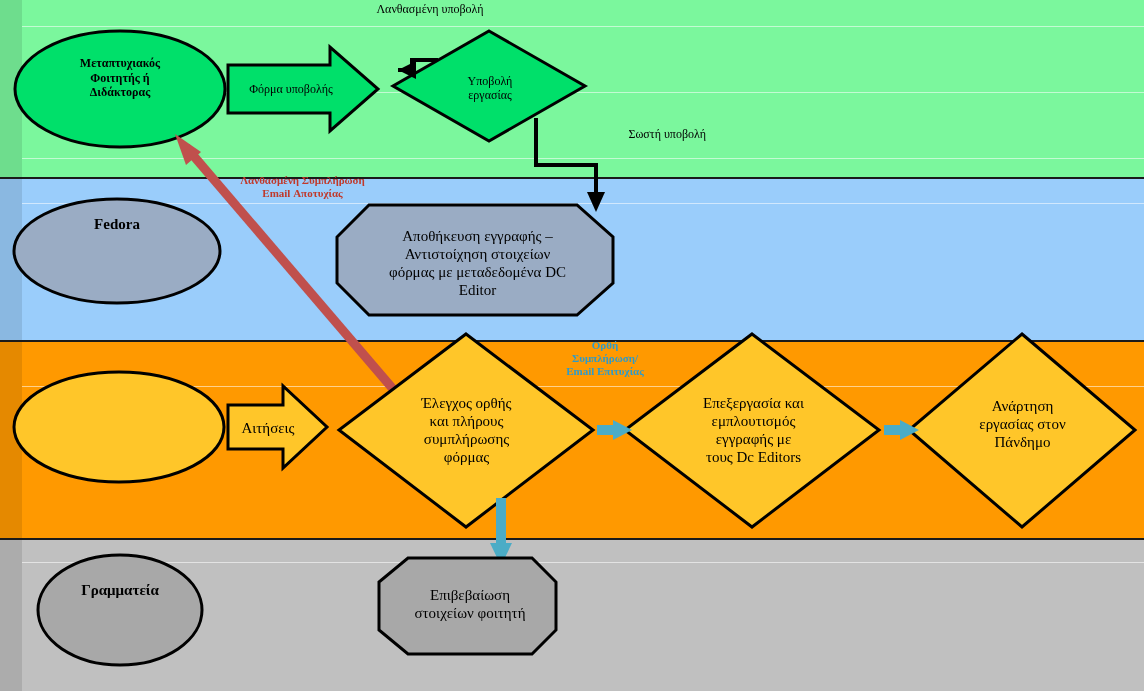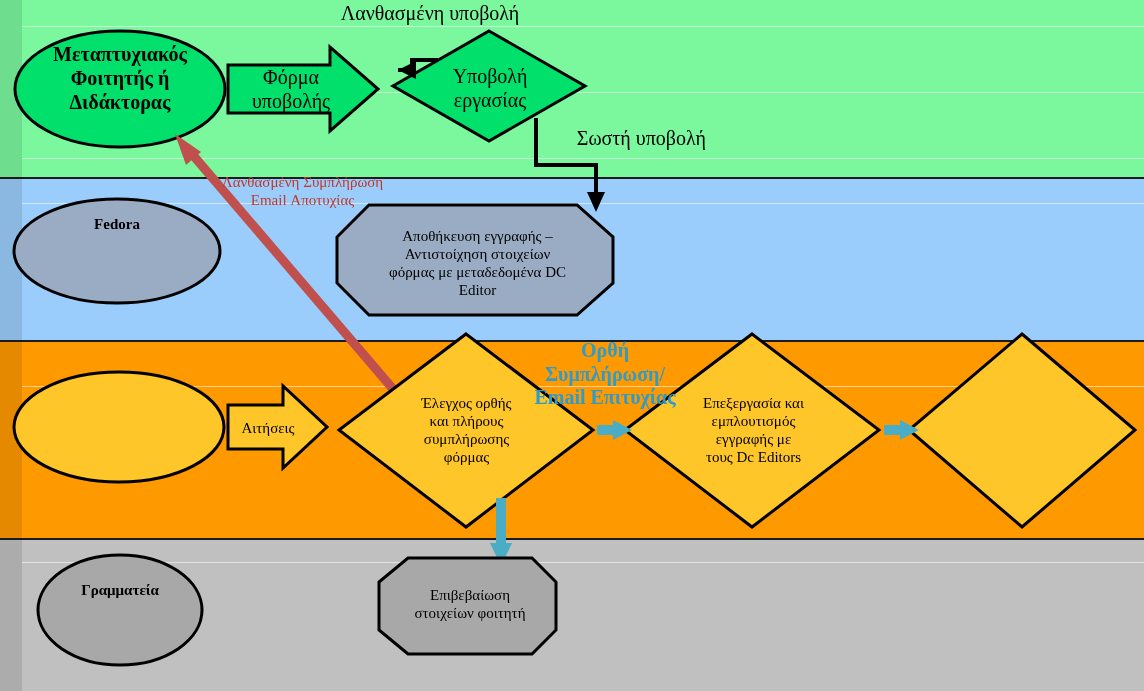--- a/index.html
+++ b/index.html
@@ -61,24 +61,24 @@
   .node-text {
     position: absolute;
     display: flex;
     align-items: center;
     justify-content: center;
     text-align: center;
     line-height: 1.2;
     color: #000;
     white-space: pre-line;
   }
-  .t16 { font-size: 20px; }
+  .t16 { font-size: 12px; }
   .t15 { font-size: 15px; }
-  .red   { color: #c0392b; font-weight: normal; font-size: 15px; }
-  .teal  { color: #2e9bc9; font-weight: bold; font-size: 20px; }
+  .red   { color: #c0392b; font-weight: bold; font-size: 11px; }
+  .teal  { color: #2e9bc9; font-weight: bold; font-size: 11px; }
 </style>
 </head>
 <body>
 
 <div id="stage">
 
   <div class="band" id="band-green">
     <div class="band-left-edge"></div>
     <div class="band-inner-line" style="top:26px;"></div>
     <div class="band-inner-line" style="top:92px;"></div>
@@ -177,20 +177,23 @@
   <div class="node-text t15" style="left:404px; top:381px; width:125px; height:98px;">Έλεγχος ορθής
 και πλήρους
 συμπλήρωσης
 φόρμας</div>
 
   <div class="node-text t15" style="left:686px; top:381px; width:135px; height:98px;">Επεξεργασία και
 εμπλουτισμός
 εγγραφής με
 τους Dc Editors</div>
 
+  <div class="node-text t15" style="left:955px; top:386px; width:135px; height:76px;">Ανάρτηση
+εργασίας στον
+Πάνδημο</div>
 
   <div class="lbl teal" style="left:530px; top:339px; width:150px;">Ορθή
 Συμπλήρωση/
 Email Επιτυχίας</div>
 
   <div class="node-text t15 lbl bold" style="left:60px; top:578px; width:120px; height:24px;">Γραμματεία</div>
 
   <div class="node-text t15" style="left:395px; top:578px; width:150px; height:52px;">Επιβεβαίωση
 στοιχείων φοιτητή</div>
 

